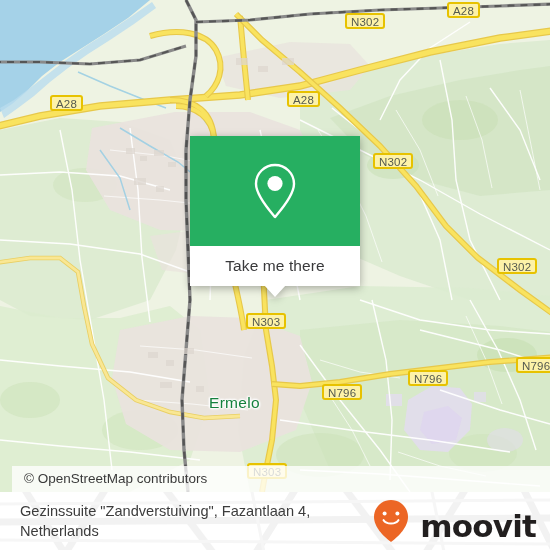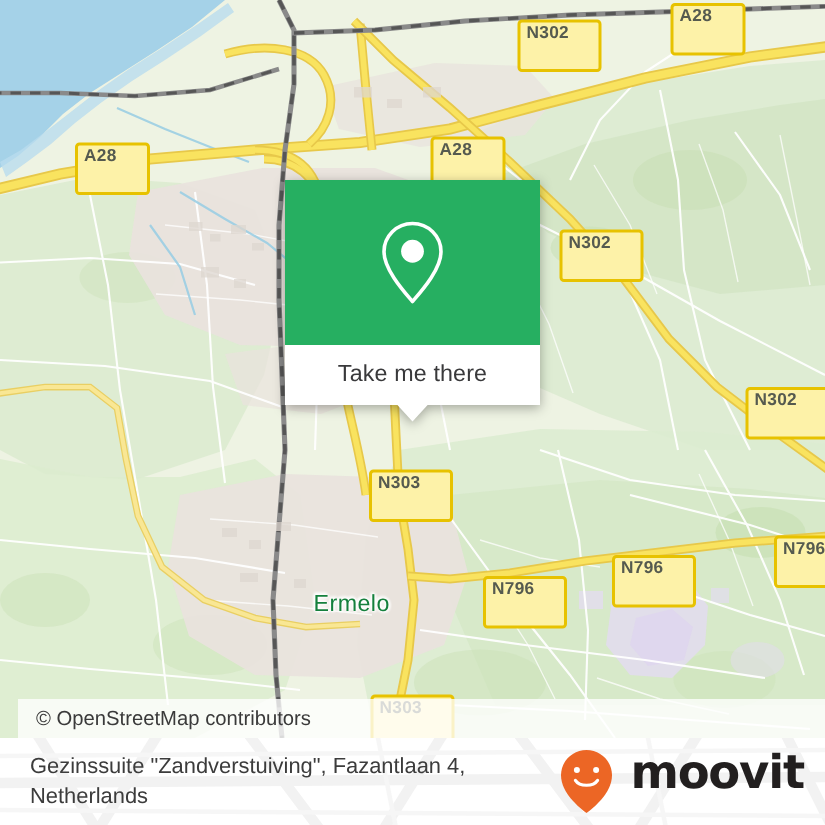--- a/index.html
+++ b/index.html
@@ -28,25 +28,25 @@
   #map-svg { position:absolute; left:0; top:0; width:550px; height:492px; display:block; }
 
   
   .shield {
     position:absolute;
     background:#ffffff;
     border:2px solid #e7c200;
     border-radius:3px;
     color:#555a4f;
     font-size:11.5px;
-    font-weight:bold;
+    font-weight:normal;
     letter-spacing:.2px;
-    padding:0px 20px 1px 4px;
+    padding:0px 4px 1px 4px;
     line-height:15px;
-    height:35px;
+    height:16px;
     white-space:nowrap;
     background:#fdf2a8;
     text-shadow:none;
   }
 
   
   .place-label {
     position:absolute;
     color:#15803d;
     font-size:15.5px;
@@ -70,21 +70,21 @@
     line-height:26px;
     padding-left:12px;
     white-space:nowrap;
     margin-left:12px;
   }
 
   
   #popup {
     position:absolute;
     left:190px;
-    top:120px;
+    top:136px;
     width:153px;
     filter:drop-shadow(0 2px 4px rgba(0,0,0,0.32));
   }
   #popup-image {
     width:170px;
     height:110px;
     background:#26af61;
     display:flex;
     align-items:center;
     justify-content:center;
@@ -136,21 +136,21 @@
   }
   #address-text {
     flex:1;
     color:#3c3c3c;
     font-size:14.6px;
     line-height:20px;
     max-width:360px;
   }
   #moovit-logo {
     display:flex;
-    align-items:flex-start;
+    align-items:flex-end;
     gap:12px;
     flex-shrink:0;
   }
   #moovit-wordmark {
     color:#221f1f;
     font-size:31px;
     font-weight:bold;
     letter-spacing:-0.8px;
     line-height:31px;
     font-family:"DejaVu Sans", sans-serif;

